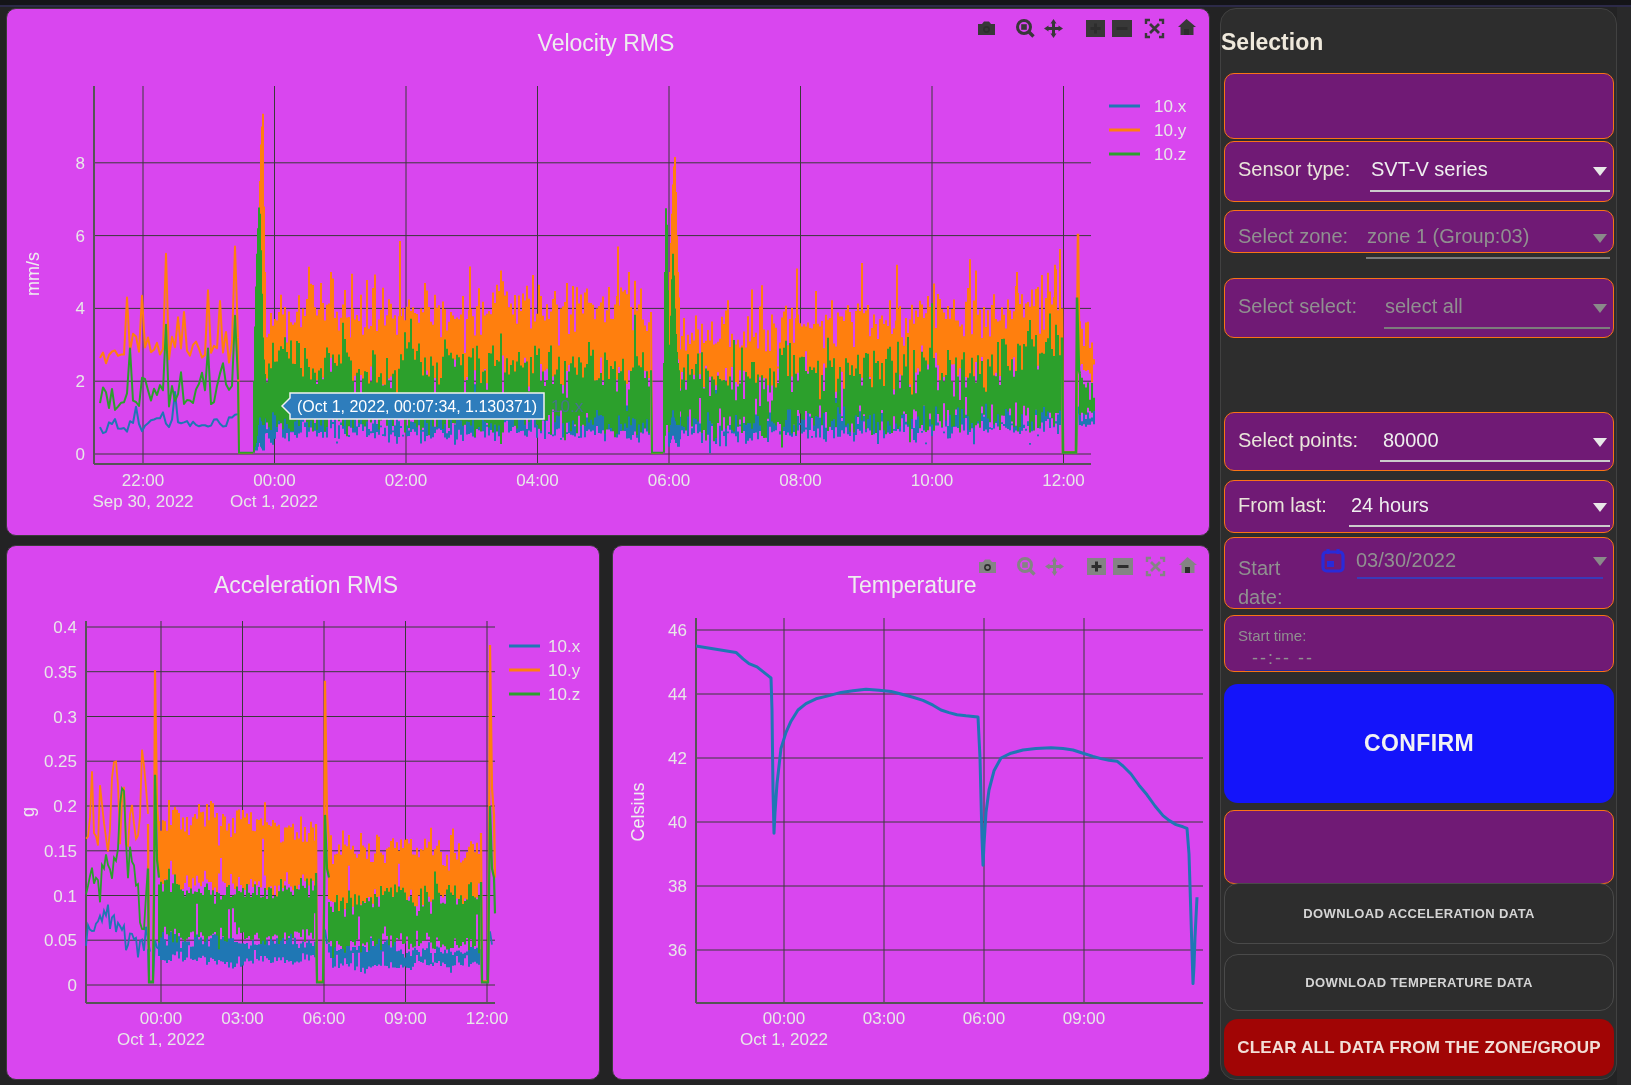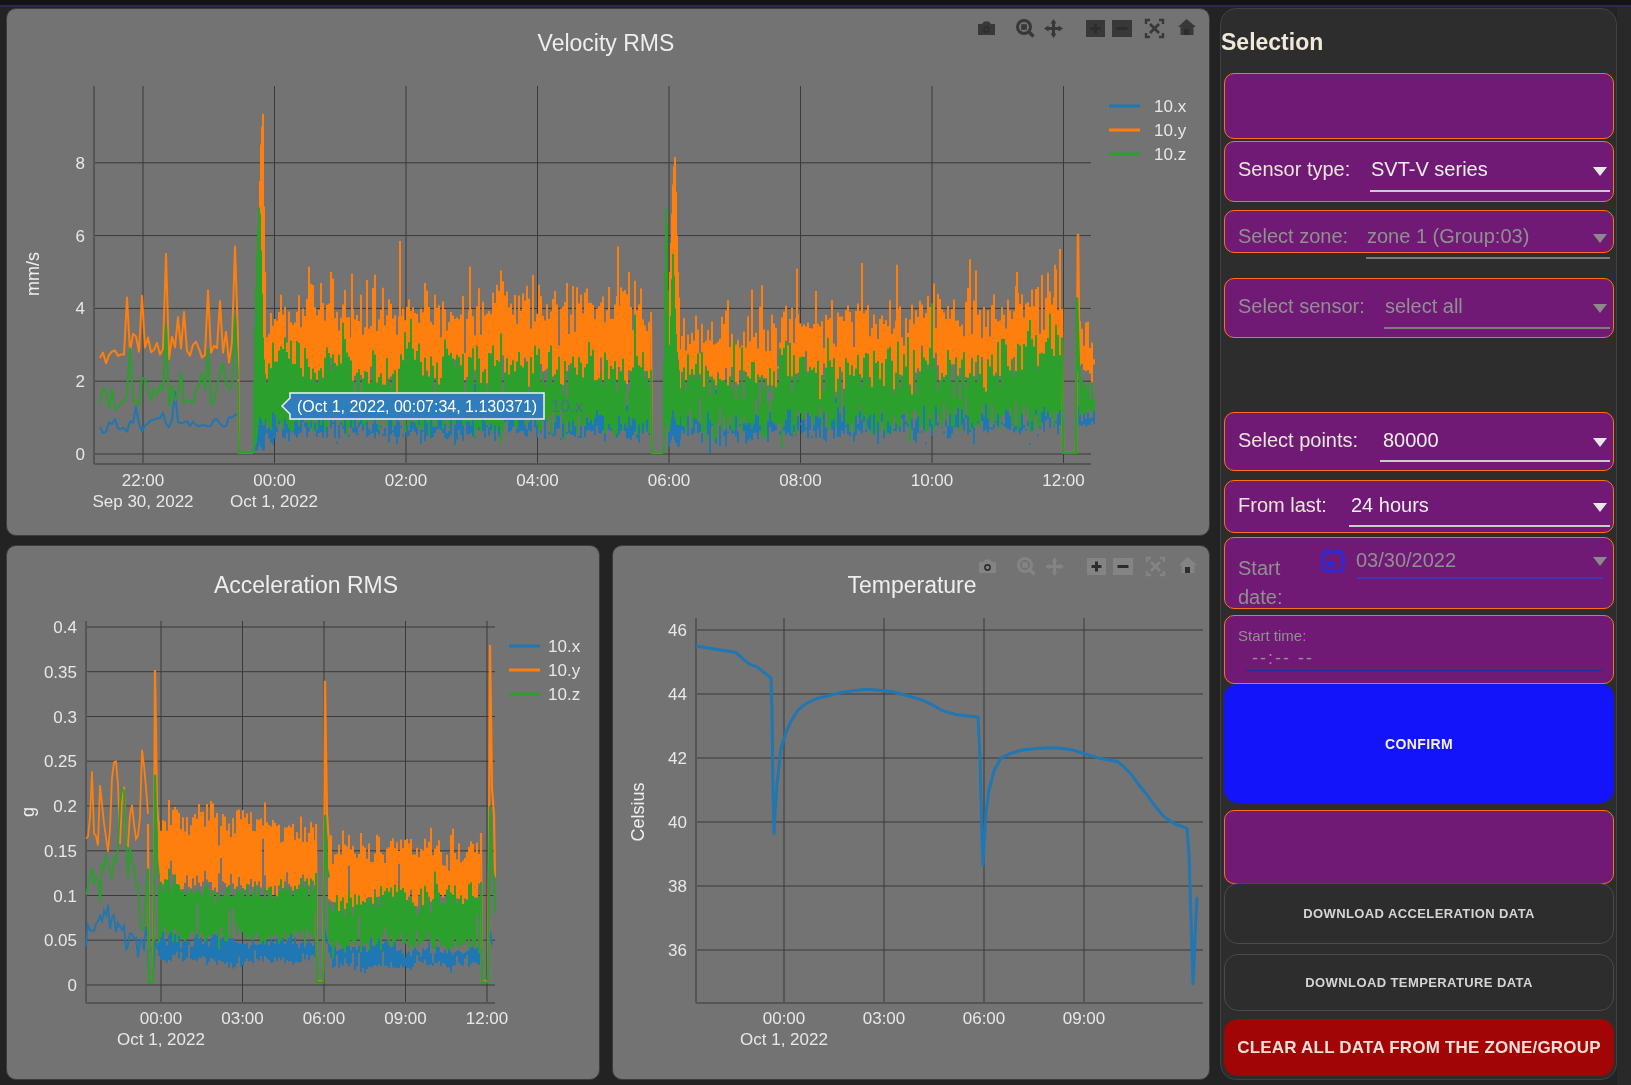--- a/index.html
+++ b/index.html
@@ -1,16 +1,16 @@
 <!DOCTYPE html>
 <html><head><meta charset="utf-8"><style>
 *{margin:0;padding:0;box-sizing:border-box}
 html,body{width:1631px;height:1085px;background:#232324;overflow:hidden;
  font-family:"Liberation Sans",sans-serif}
-.card{position:absolute;background:#737373;border-radius:10px;border:1px solid #3b3b3b}
+.card{position:absolute;background:#d946ef;border-radius:10px;border:1px solid #3b3b3b}
 .rp{position:absolute;left:1220px;top:8px;width:397px;height:1072px;background:#2d2d2d;
  border-radius:16px;border:1px solid #414141}
 .row{position:absolute;left:3px;width:390px;background:#701a75;border:1px solid #f97316;border-radius:10px}
 .lbl{position:absolute;left:13px;color:#e9e5da;font-size:20px}
 .dis{color:#909090}
 .val{position:absolute;font-size:20px;color:#efefef}
 .unl{position:absolute;height:2px;background:#cccccc}
 .car{position:absolute;width:0;height:0;border-left:7px solid transparent;border-right:7px solid transparent;border-top:9px solid #e8e8e8}
 .val.dis{color:#909090}
 .btn{position:absolute;left:3px;width:390px;border-radius:14px;color:#d5d5d5;font-weight:bold;
@@ -264,21 +264,21 @@
       <div class="unl" style="left:145px;top:48px;width:240px"></div>
       <div class="car" style="left:368px;top:25px"></div>
     </div>
     <div class="row" style="top:201px;height:43px">
       <span class="lbl dis" style="top:14px">Select zone:</span>
       <span class="val dis" style="left:142px;top:14px">zone 1 (Group:03)</span>
       <div class="unl" style="left:141px;top:46px;width:244px;background:#7c7c7c"></div>
       <div class="car" style="left:368px;top:23px;border-top-color:#8a8a8a"></div>
     </div>
     <div class="row" style="top:269px;height:60px">
-      <span class="lbl dis" style="top:16px">Select sensor:</span>
+      <span class="lbl dis" style="top:16px">Select select:</span>
       <span class="val dis" style="left:160px;top:16px">select all</span>
       <div class="unl" style="left:159px;top:48px;width:226px;background:#7c7c7c"></div>
       <div class="car" style="left:368px;top:25px;border-top-color:#8a8a8a"></div>
     </div>
     <div class="row" style="top:403px;height:59px">
       <span class="lbl" style="top:16px">Select points:</span>
       <span class="val" style="left:158px;top:16px">80000</span>
       <div class="unl" style="left:155px;top:47px;width:230px"></div>
       <div class="car" style="left:368px;top:25px"></div>
     </div>
@@ -293,22 +293,22 @@
       <svg width="24" height="25" viewBox="0 0 24 25" style="position:absolute;left:96px;top:10px">
         <line x1="7" y1="1" x2="7" y2="6" stroke="#2a2ad8" stroke-width="3.2"></line>
         <line x1="17" y1="1" x2="17" y2="6" stroke="#2a2ad8" stroke-width="3.2"></line>
         <rect x="2" y="4" width="20" height="19" rx="3.5" fill="none" stroke="#2a2ad8" stroke-width="3.2"></rect>
         <rect x="6" y="13" width="7" height="6" fill="#2a2ad8"></rect>
       </svg>
       <span class="val dis" style="left:131px;top:11px">03/30/2022</span>
       <div class="unl" style="left:132px;top:39px;width:246px;background:#3a3ab8;height:2px"></div>
       <div class="car" style="left:368px;top:19px;border-top-color:#8a8a8a"></div>
     </div>
-    <div class="row" style="top:606px;height:69px">
+    <div class="row" style="top:606px;height:57px">
       <span class="lbl dis" style="top:11px;font-size:15px">Start time:</span>
       <span class="val dis" style="left:27px;top:32px;font-size:18px;letter-spacing:2px">--:-- --</span>
       <div class="unl" style="left:20px;top:54px;width:358px;background:#2a2a96;height:1px"></div>
     </div>
-    <div class="btn" style="top:675px;height:119px;background:#1414fa;border:none;color:#f2f2f2;font-size:14px">CONFIRM</div>
+    <div class="btn" style="top:675px;height:119px;background:#1414fa;border:none;color:#f2f2f2;font-size:23px">CONFIRM</div>
     <div class="row" style="top:801px;height:74px"></div>
     <div class="btn" style="top:874px;height:61px">DOWNLOAD ACCELERATION DATA</div>
     <div class="btn" style="top:945px;height:57px">DOWNLOAD TEMPERATURE DATA</div>
     <div class="btn" style="top:1010px;height:57px;background:#a10505;border:none;color:#f2dfd7;font-size:17px;letter-spacing:0.2px">CLEAR ALL DATA FROM THE ZONE/GROUP</div>
   </div>
 </body></html>

